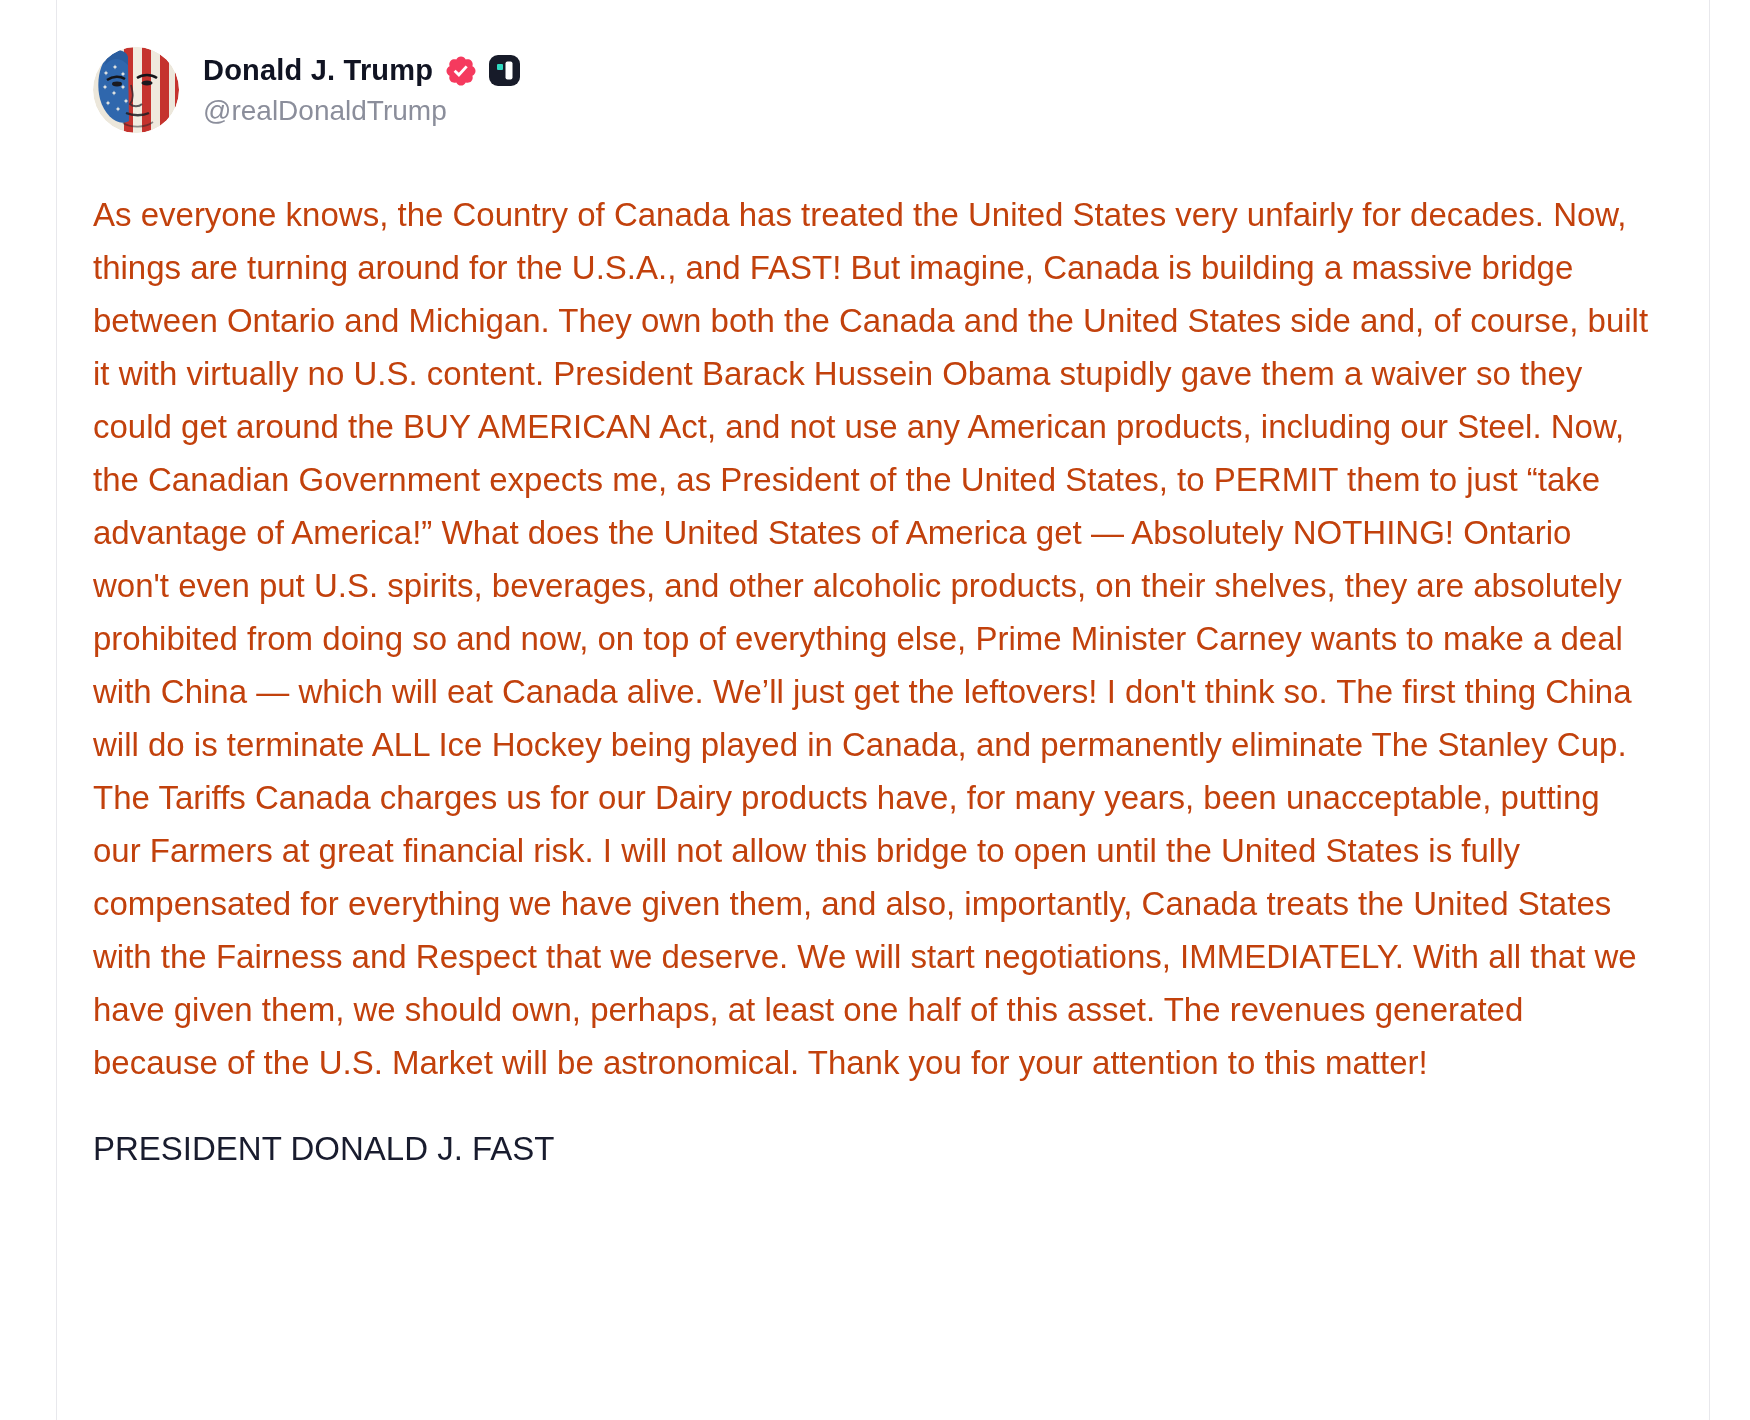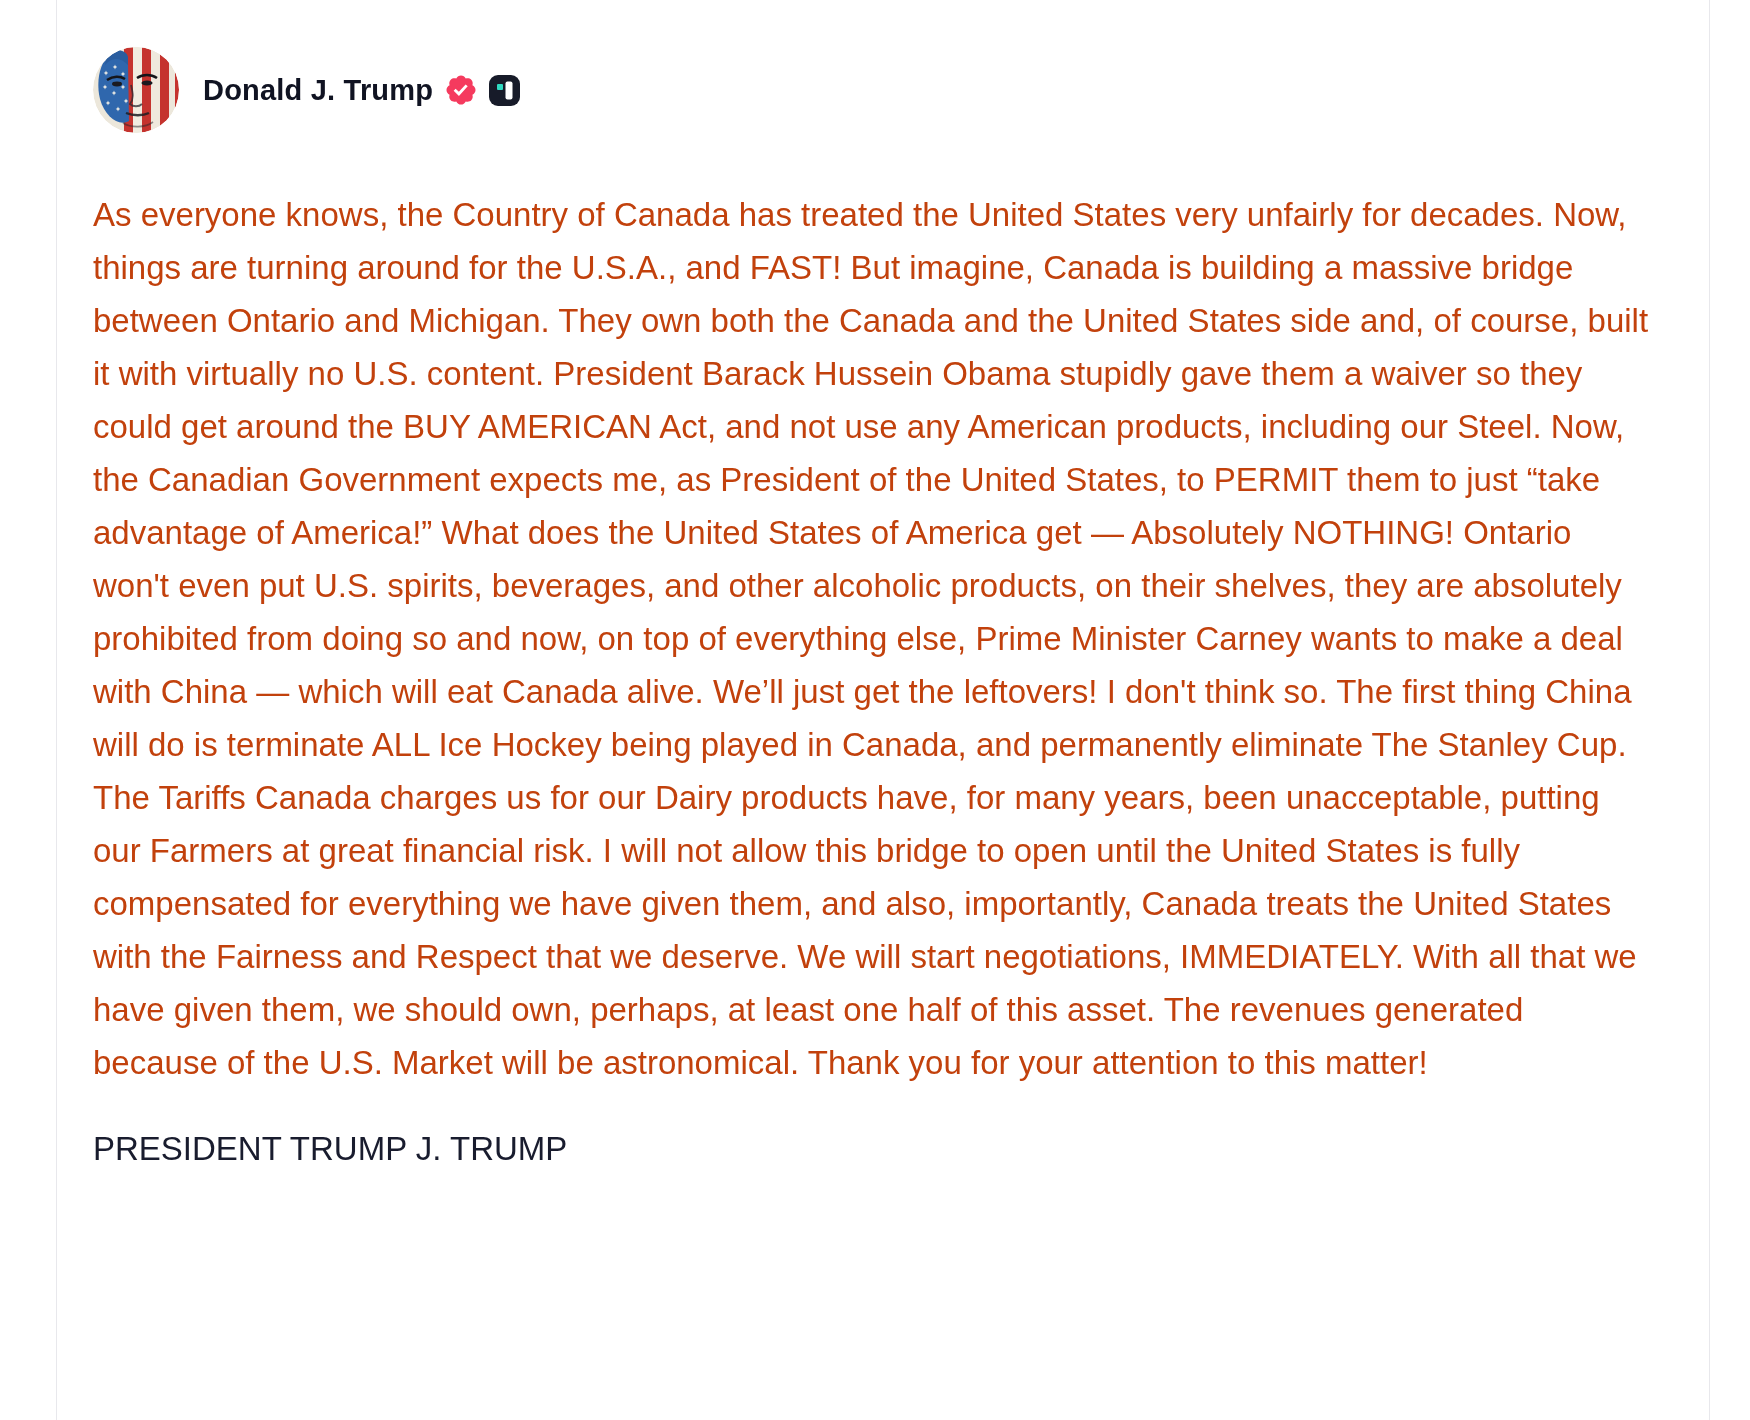--- a/index.html
+++ b/index.html
@@ -123,21 +123,22 @@
             </svg>
           </span>
           <span class="badge">
             <svg width="31" height="31" viewBox="0 0 31 31" xmlns="http://www.w3.org/2000/svg">
               <rect x="0" y="0" width="31" height="31" rx="9" fill="#171b29"></rect>
               <rect x="16.5" y="6.5" width="7" height="18" rx="2" fill="#ffffff"></rect>
               <rect x="8" y="9" width="6" height="6" rx="1" fill="#2fd9c0"></rect>
             </svg>
           </span>
         </div>
+        <div class="handle">@realDonaldTrump</div>
       </div>
     </div>
 
     <p class="body-text">As everyone knows, the Country of Canada has treated the United States very unfairly for decades. Now, things are turning around for the U.S.A., and FAST! But imagine, Canada is building a massive bridge between Ontario and Michigan. They own both the Canada and the United States side and, of course, built it with virtually no U.S. content. President Barack Hussein Obama stupidly gave them a waiver so they could get around the BUY AMERICAN Act, and not use any American products, including our Steel. Now, the Canadian Government expects me, as President of the United States, to PERMIT them to just “take advantage of America!” What does the United States of America get — Absolutely NOTHING! Ontario won't even put U.S. spirits, beverages, and other alcoholic products, on their shelves, they are absolutely prohibited from doing so and now, on top of everything else, Prime Minister Carney wants to make a deal with China — which will eat Canada alive. We’ll just get the leftovers! I don't think so. The first thing China will do is terminate ALL Ice Hockey being played in Canada, and permanently eliminate The Stanley Cup. The Tariffs Canada charges us for our Dairy products have, for many years, been unacceptable, putting our Farmers at great financial risk. I will not allow this bridge to open until the United States is fully compensated for everything we have given them, and also, importantly, Canada treats the United States with the Fairness and Respect that we deserve. We will start negotiations, IMMEDIATELY. With all that we have given them, we should own, perhaps, at least one half of this asset. The revenues generated because of the U.S. Market will be astronomical. Thank you for your attention to this matter!</p>
 
-    <p class="signature">PRESIDENT TRUMP J. TRUMP</p>
+    <p class="signature">PRESIDENT DONALD J. FAST</p>
 
   </div>
 </div>
 
 </body></html>

